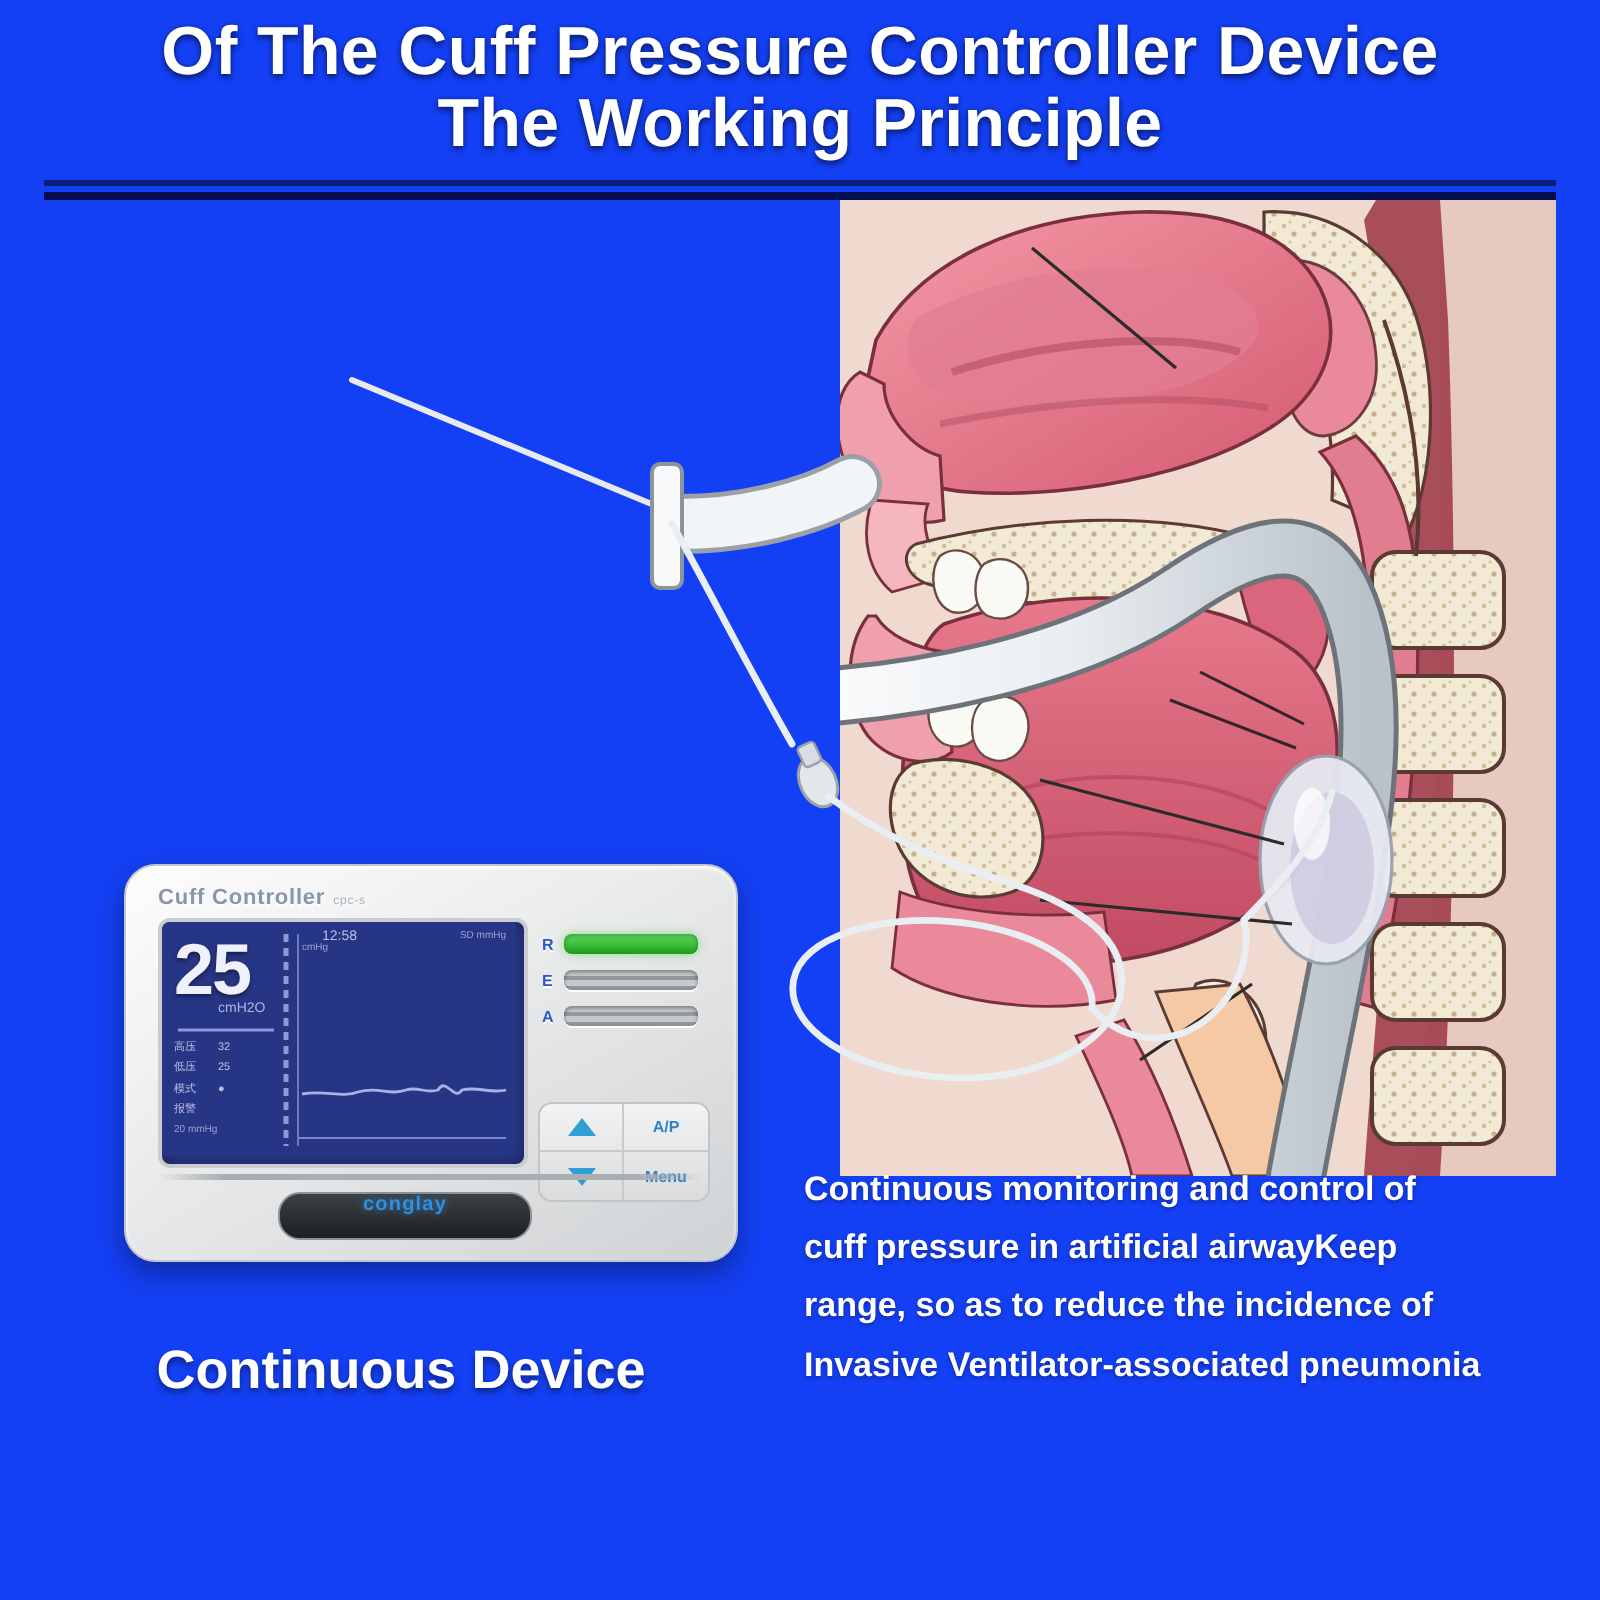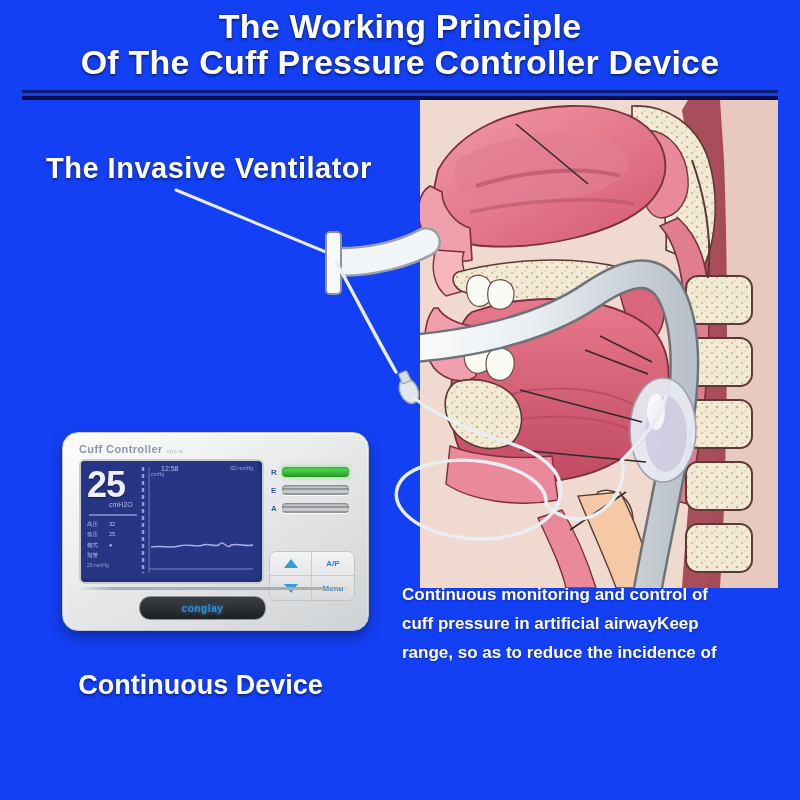--- a/index.html
+++ b/index.html
@@ -113,35 +113,35 @@
   .dev-slot{
     position:absolute;left:16px;top:154px;width:272px;height:3px;
     background:linear-gradient(90deg,rgba(170,174,178,0),#aaaeb2 12%,#aaaeb2 88%,rgba(170,174,178,0));
     border-radius:2px;
   }
   .dev-plate{
     position:absolute;left:76px;top:163px;width:125px;height:22px;
     background:linear-gradient(#3c4044,#1d2023);
     border-radius:11px;
     border:1px solid #8e9295;
-    display:flex;align-items:center;justify-content:center;
+    display:flex;align-items:flex-start;justify-content:center;
   }
   .dev-plate span{
     font-size:10px;font-weight:bold;color:#2f8fe0;letter-spacing:.6px;
     text-shadow:0 0 4px rgba(60,150,230,.7);
   }
 </style>
 </head>
 <body>
 
 <div id="stage">
 
   <div class="title-block">
+    <div class="title-line l2">Of The Cuff Pressure Controller Device</div>
     <div class="title-line l1">The Working Principle</div>
-    <div class="title-line l2">Of The Cuff Pressure Controller Device</div>
   </div>
   <div class="rule r1"></div>
   <div class="rule r2"></div>
 
   <div class="anatomy">
     <svg class="anat-svg" viewBox="0 0 358 488" xmlns="http://www.w3.org/2000/svg">
       <defs>
         <linearGradient id="gMuc" x1="0" y1="0" x2="1" y2="1">
           <stop offset="0" stop-color="#f49aa8"></stop>
             <stop offset="1" stop-color="#d4596f"></stop>
@@ -224,21 +224,20 @@
 
       <g stroke="#2b2b2b" stroke-width="1.6" fill="none">
         <path d="M100 290 L222 322"></path>
         <path d="M100 350 L226 362"></path>
         <path d="M96 24 L168 84"></path>
         <path d="M150 430 L206 392"></path>
       </g>
     </svg>
   </div>
 
-  <div class="label-ventilator">The  Invasive Ventilator</div>
 
   <svg class="overlay" viewBox="0 0 800 800" xmlns="http://www.w3.org/2000/svg">
 
     <path d="M176 190 L333 255" stroke="#e7eaf0" stroke-width="3" fill="none" stroke-linecap="round"></path>
 
     <g>
       <path d="M340 262 C372 262 404 254 426 242" stroke="#9aa0a6" stroke-width="30" fill="none" stroke-linecap="round"></path>
       <path d="M340 262 C372 262 404 254 426 242" stroke="#f2f5f8" stroke-width="25" fill="none" stroke-linecap="round"></path>
       <rect x="326" y="232" width="15" height="62" rx="4" fill="#f7f9fb" stroke="#8d9499" stroke-width="2"></rect>
     </g>
@@ -344,15 +343,16 @@
   </div>
 
   <div class="label-device">
     <div>Continuous Device</div>
   </div>
 
   <div class="paragraph">
     <div>Continuous monitoring and control of</div>
     <div>cuff pressure in artificial airwayKeep</div>
     <div>range, so as to reduce the incidence of</div>
+    <div>Invasive Ventilator-associated pneumonia</div>
   </div>
 
 </div>
 
 </body></html>

